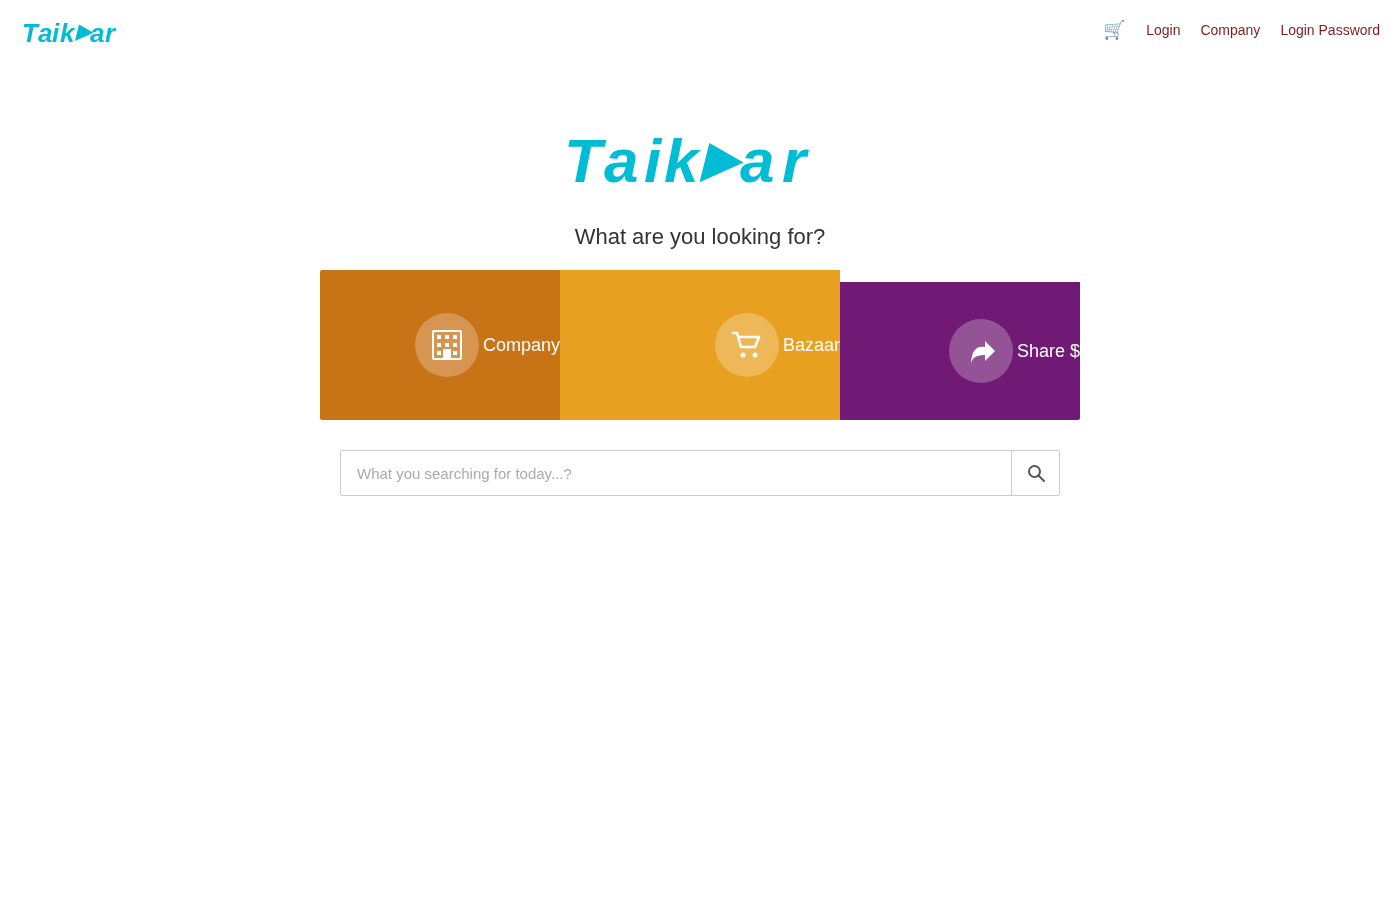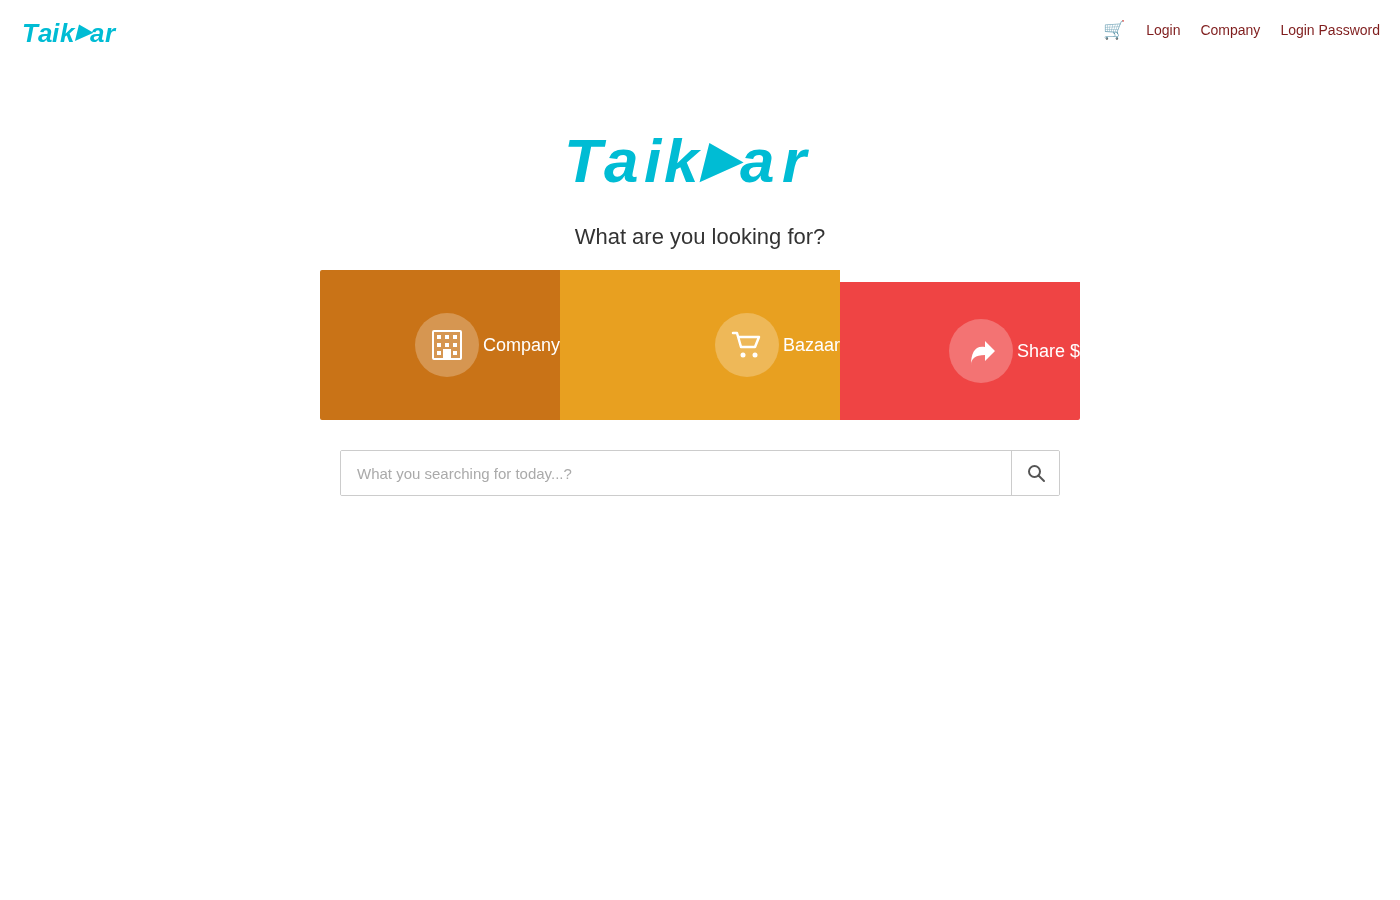--- a/index.html
+++ b/index.html
@@ -96,21 +96,21 @@
     .category-card.company {
       background-color: #c97317;
     }
 
     .category-card.bazaar {
       background-color: #e8a020;
       padding-left: 40px;
     }
 
     .category-card.share {
-      background-color: #ef4444;
+      background-color: #701a75;
       margin-top: 12px;
     }
 
     .category-icon-circle {
       width: 64px;
       height: 64px;
       border-radius: 50%;
       background: rgba(255, 255, 255, 0.25);
       display: flex;
       align-items: center;

